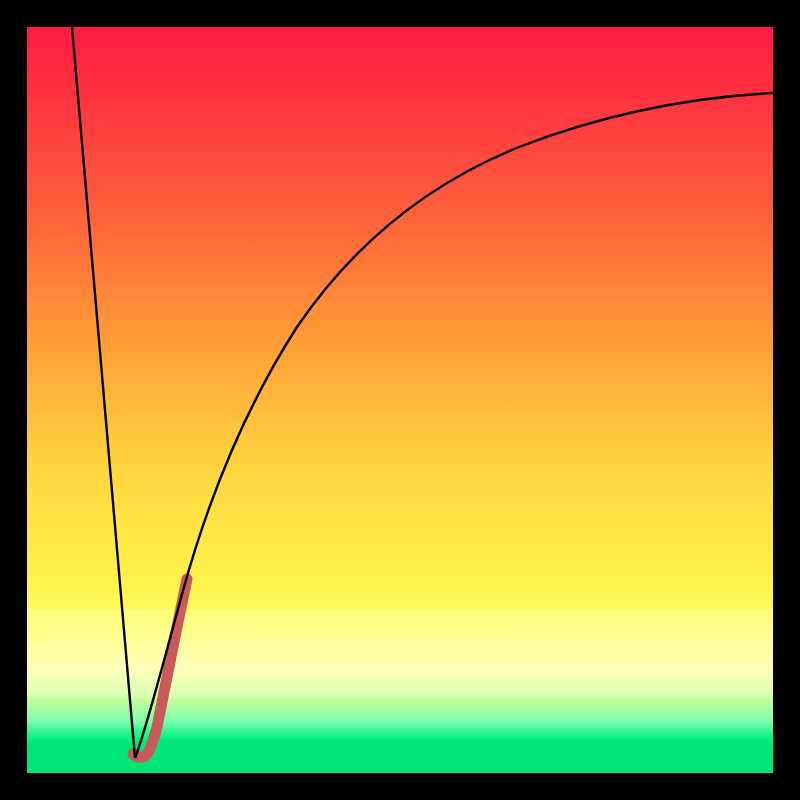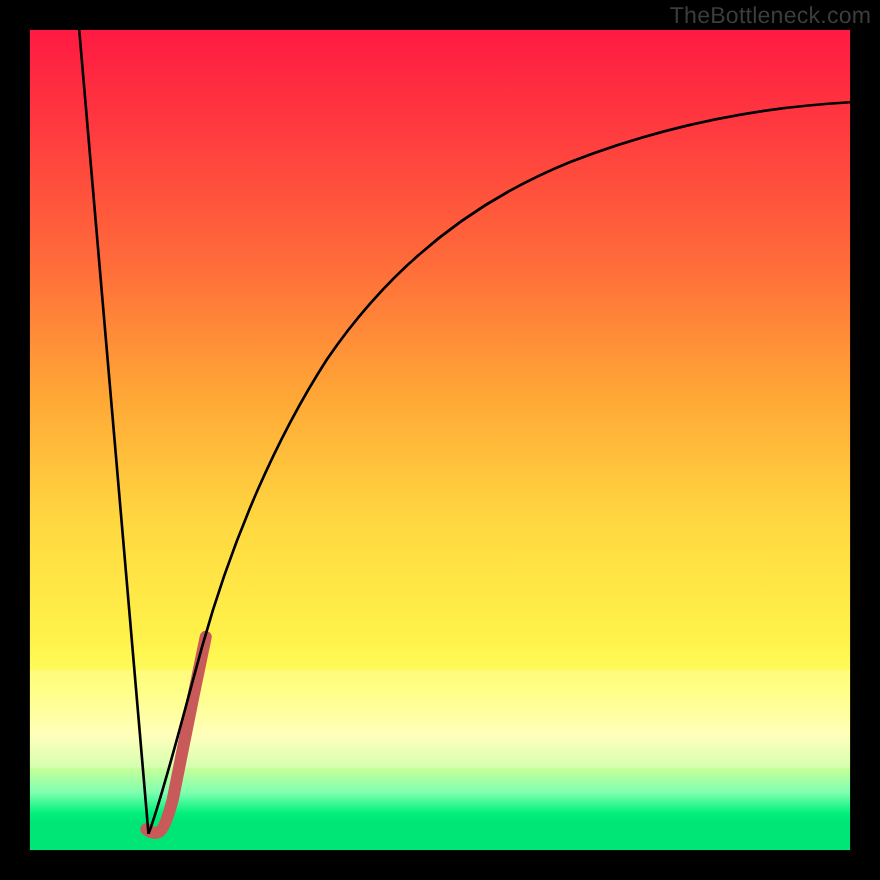--- a/index.html
+++ b/index.html
@@ -89,14 +89,13 @@
       <path d="M 45 0 L 108 731" fill="none" stroke="#000" stroke-width="2.4"></path>
 
       <path d="M 108 731
                C 120 700, 135 640, 157 560
                C 185 460, 225 370, 270 300
                C 330 212, 405 155, 492 120
                C 585 84, 670 70, 746 66" fill="none" stroke="#000" stroke-width="2.4"></path>
     </svg>
   </div>
 
-  <div class="watermark">TheBottleneck.com</div>
 </div>
 
 </body></html>

